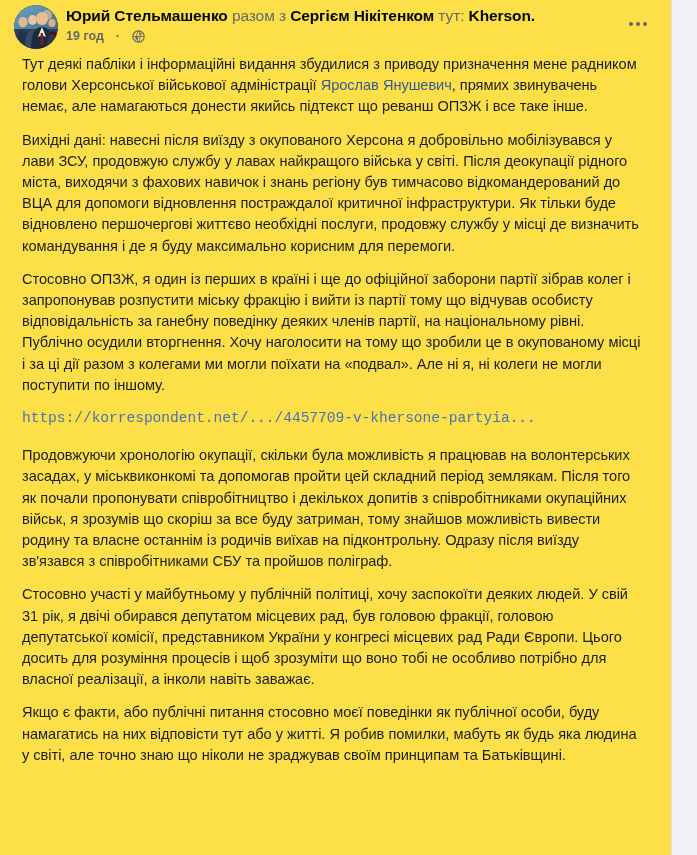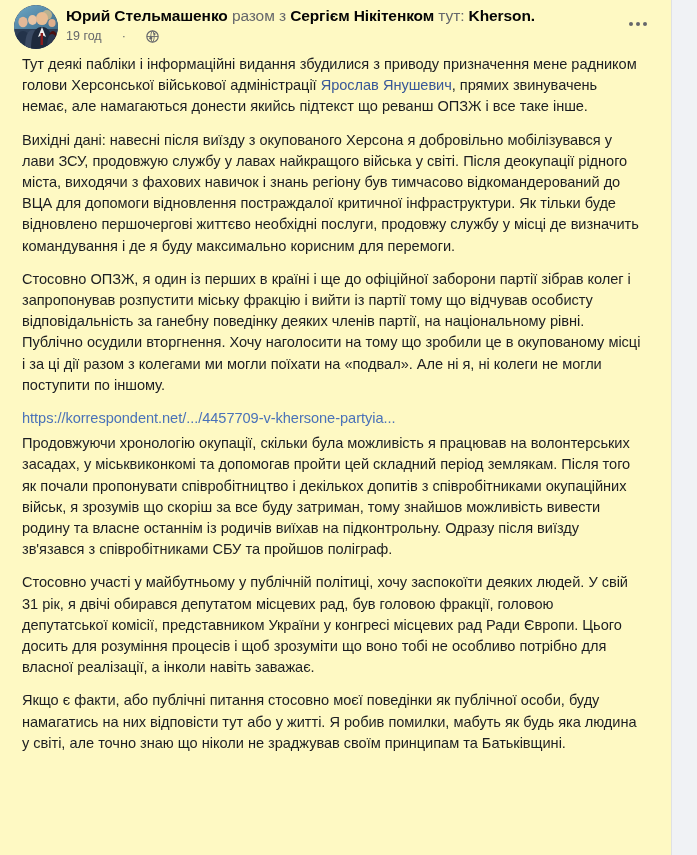--- a/index.html
+++ b/index.html
@@ -12,21 +12,21 @@
     height: 855px;
     background: #f0f2f5;
     font-family: "Liberation Sans", sans-serif;
     overflow: hidden;
   }
 
   .post-card {
     position: relative;
     width: 672px;
     height: 855px;
-    background: #fef9c3;
+    background: #fde047;
     box-sizing: border-box;
     overflow: hidden;
     border-right: 1px solid #dfe1e4;
   }
 
   
   .post-header {
     position: relative;
     display: flex;
     align-items: flex-start;
@@ -69,21 +69,22 @@
     color: #65676b;
   }
 
   .meta-line {
     margin-top: 3px;
     font-size: 12.5px;
     line-height: 16px;
     color: #65676b;
     display: flex;
     align-items: center;
-    gap: 20px;
+    gap: 12px;
+    font-weight: bold;
   }
   .meta-line .dot-sep { color: #65676b; }
   .globe-icon { display: inline-flex; align-items: center; }
   .globe-icon svg { display: block; }
 
   .menu-button {
     position: absolute;
     top: 14px;
     right: 18px;
     width: 30px;
@@ -121,24 +122,25 @@
   .mention {
     color: #385898;
     cursor: pointer;
   }
 
   .post-link {
     display: block;
     font-size: 14.6px;
     line-height: 21.2px;
     color: #4a72b8;
-    margin: 0 0 4px 0;
+    margin: 0 0 16px 0;
     text-decoration: none;
     cursor: pointer;
     letter-spacing: -0.05px;
+    font-family: Liberation Mono, monospace;
   }
 </style>
 </head>
 <body>
 
 <div class="post-card">
 
   <div class="post-header">
 
     <div class="avatar">

